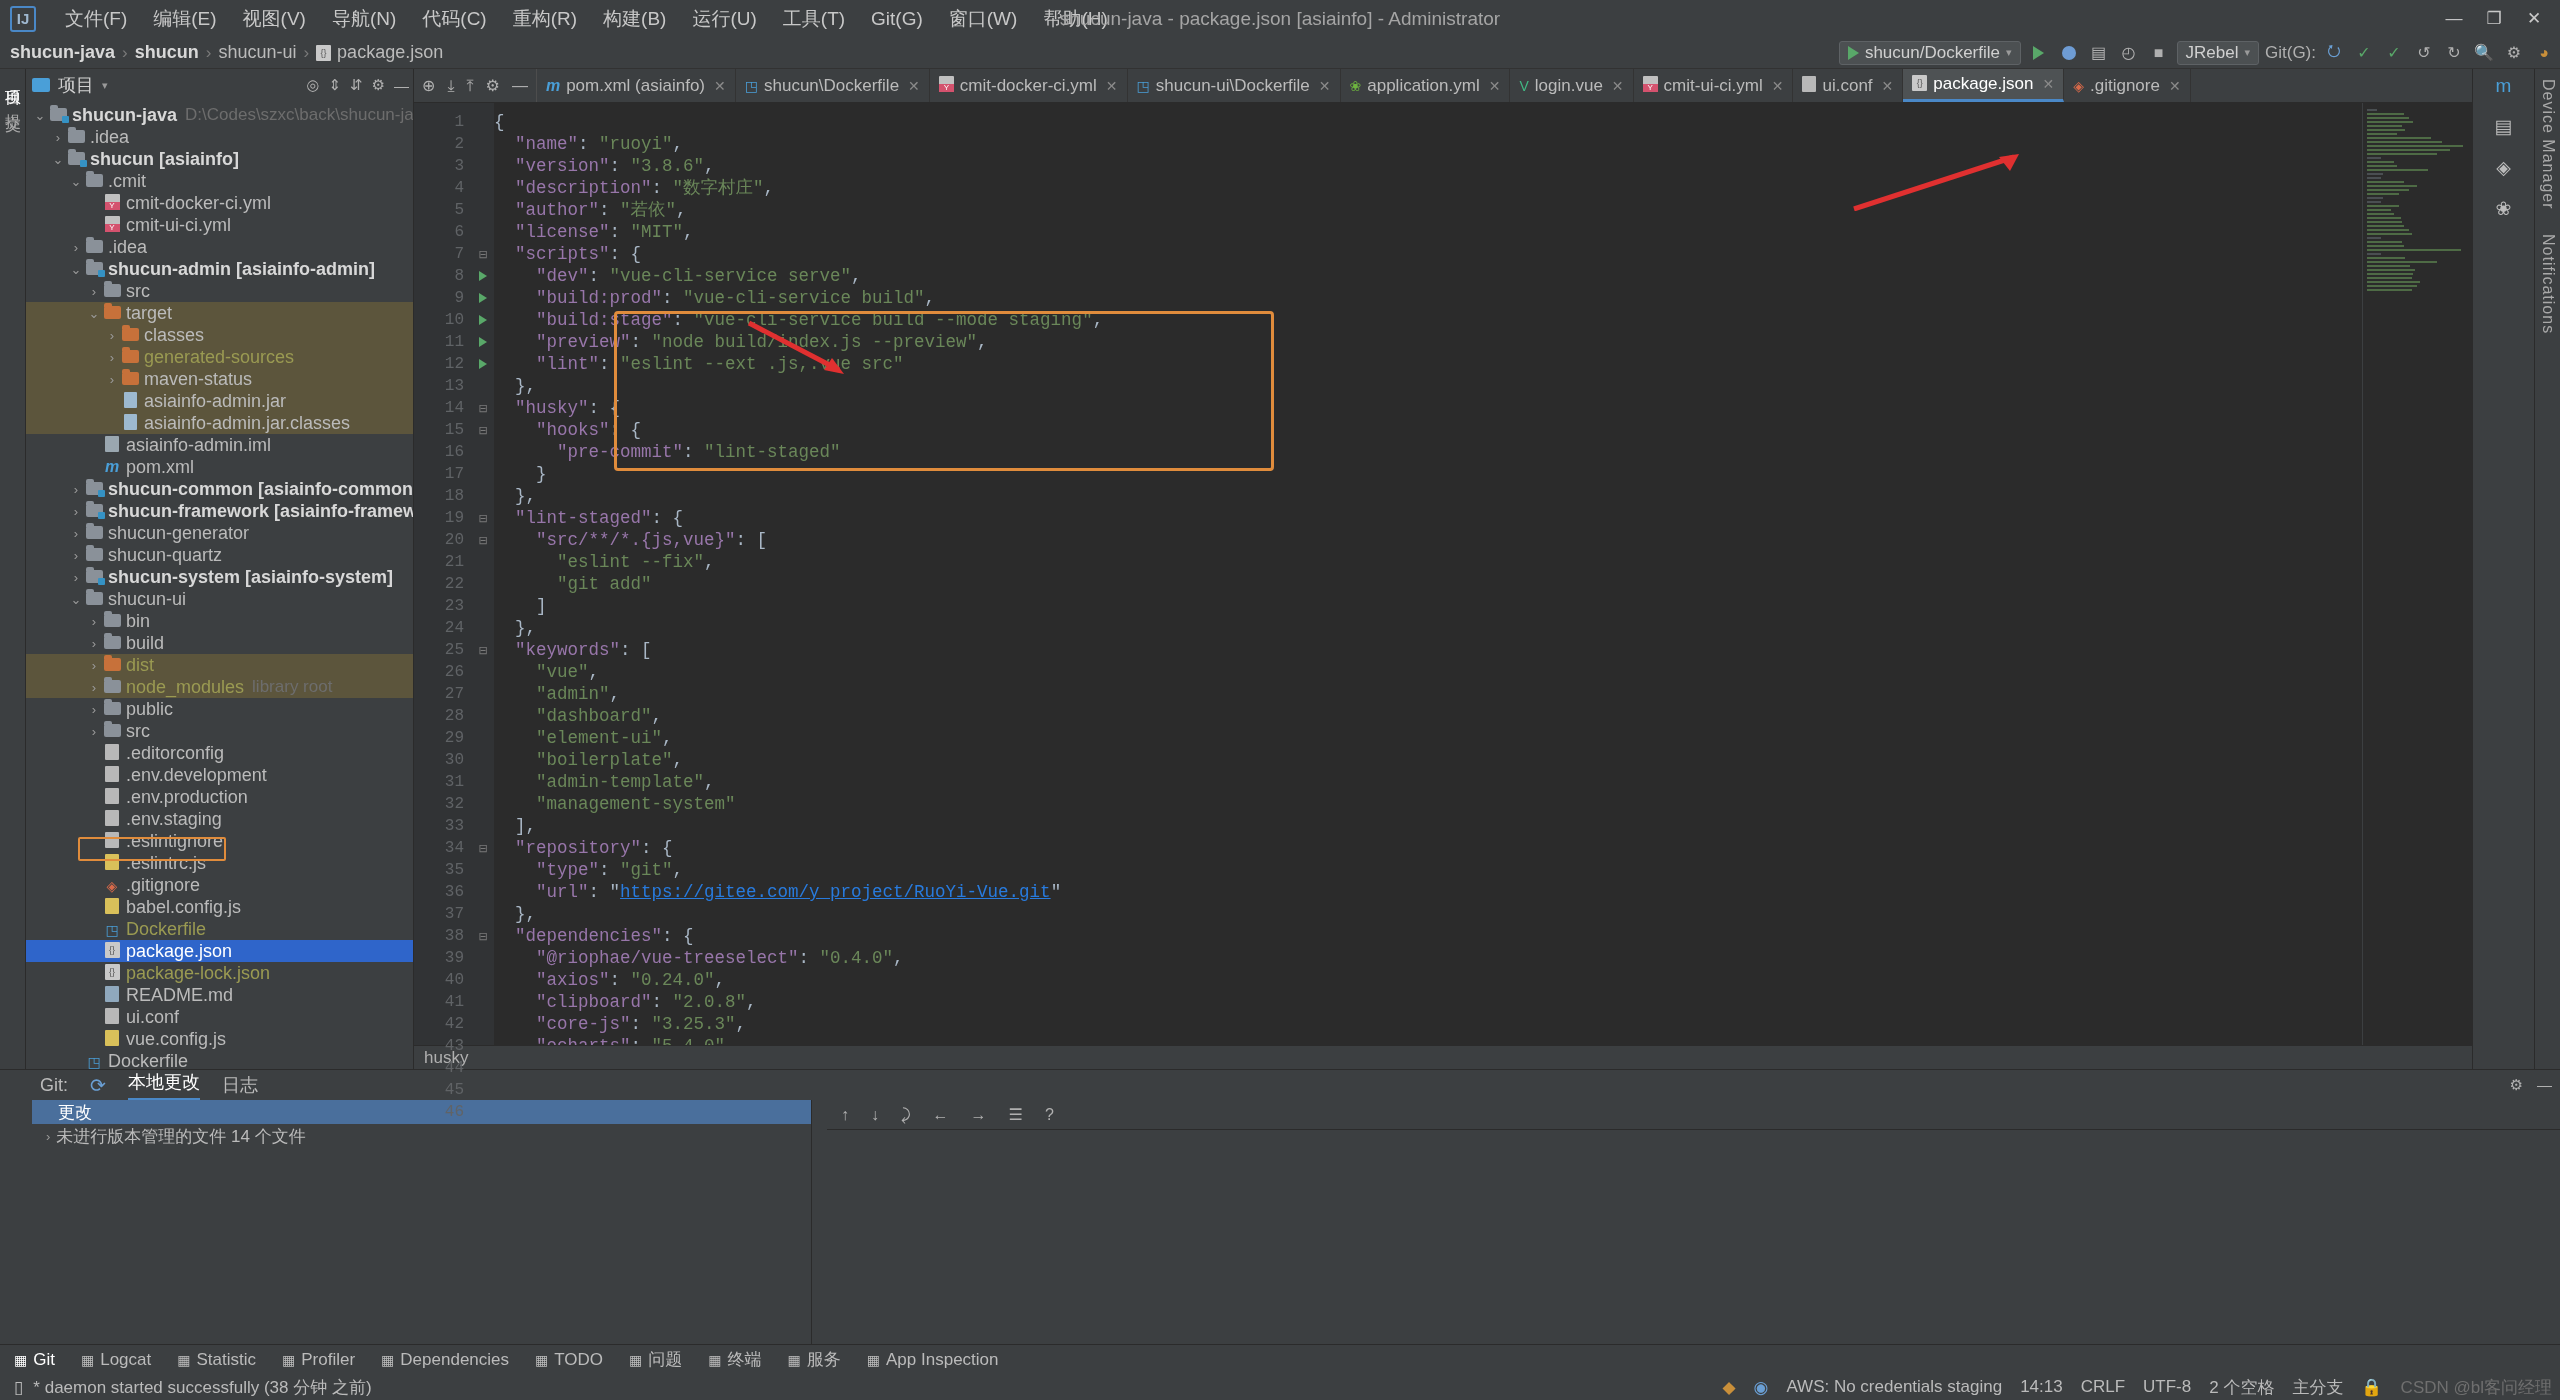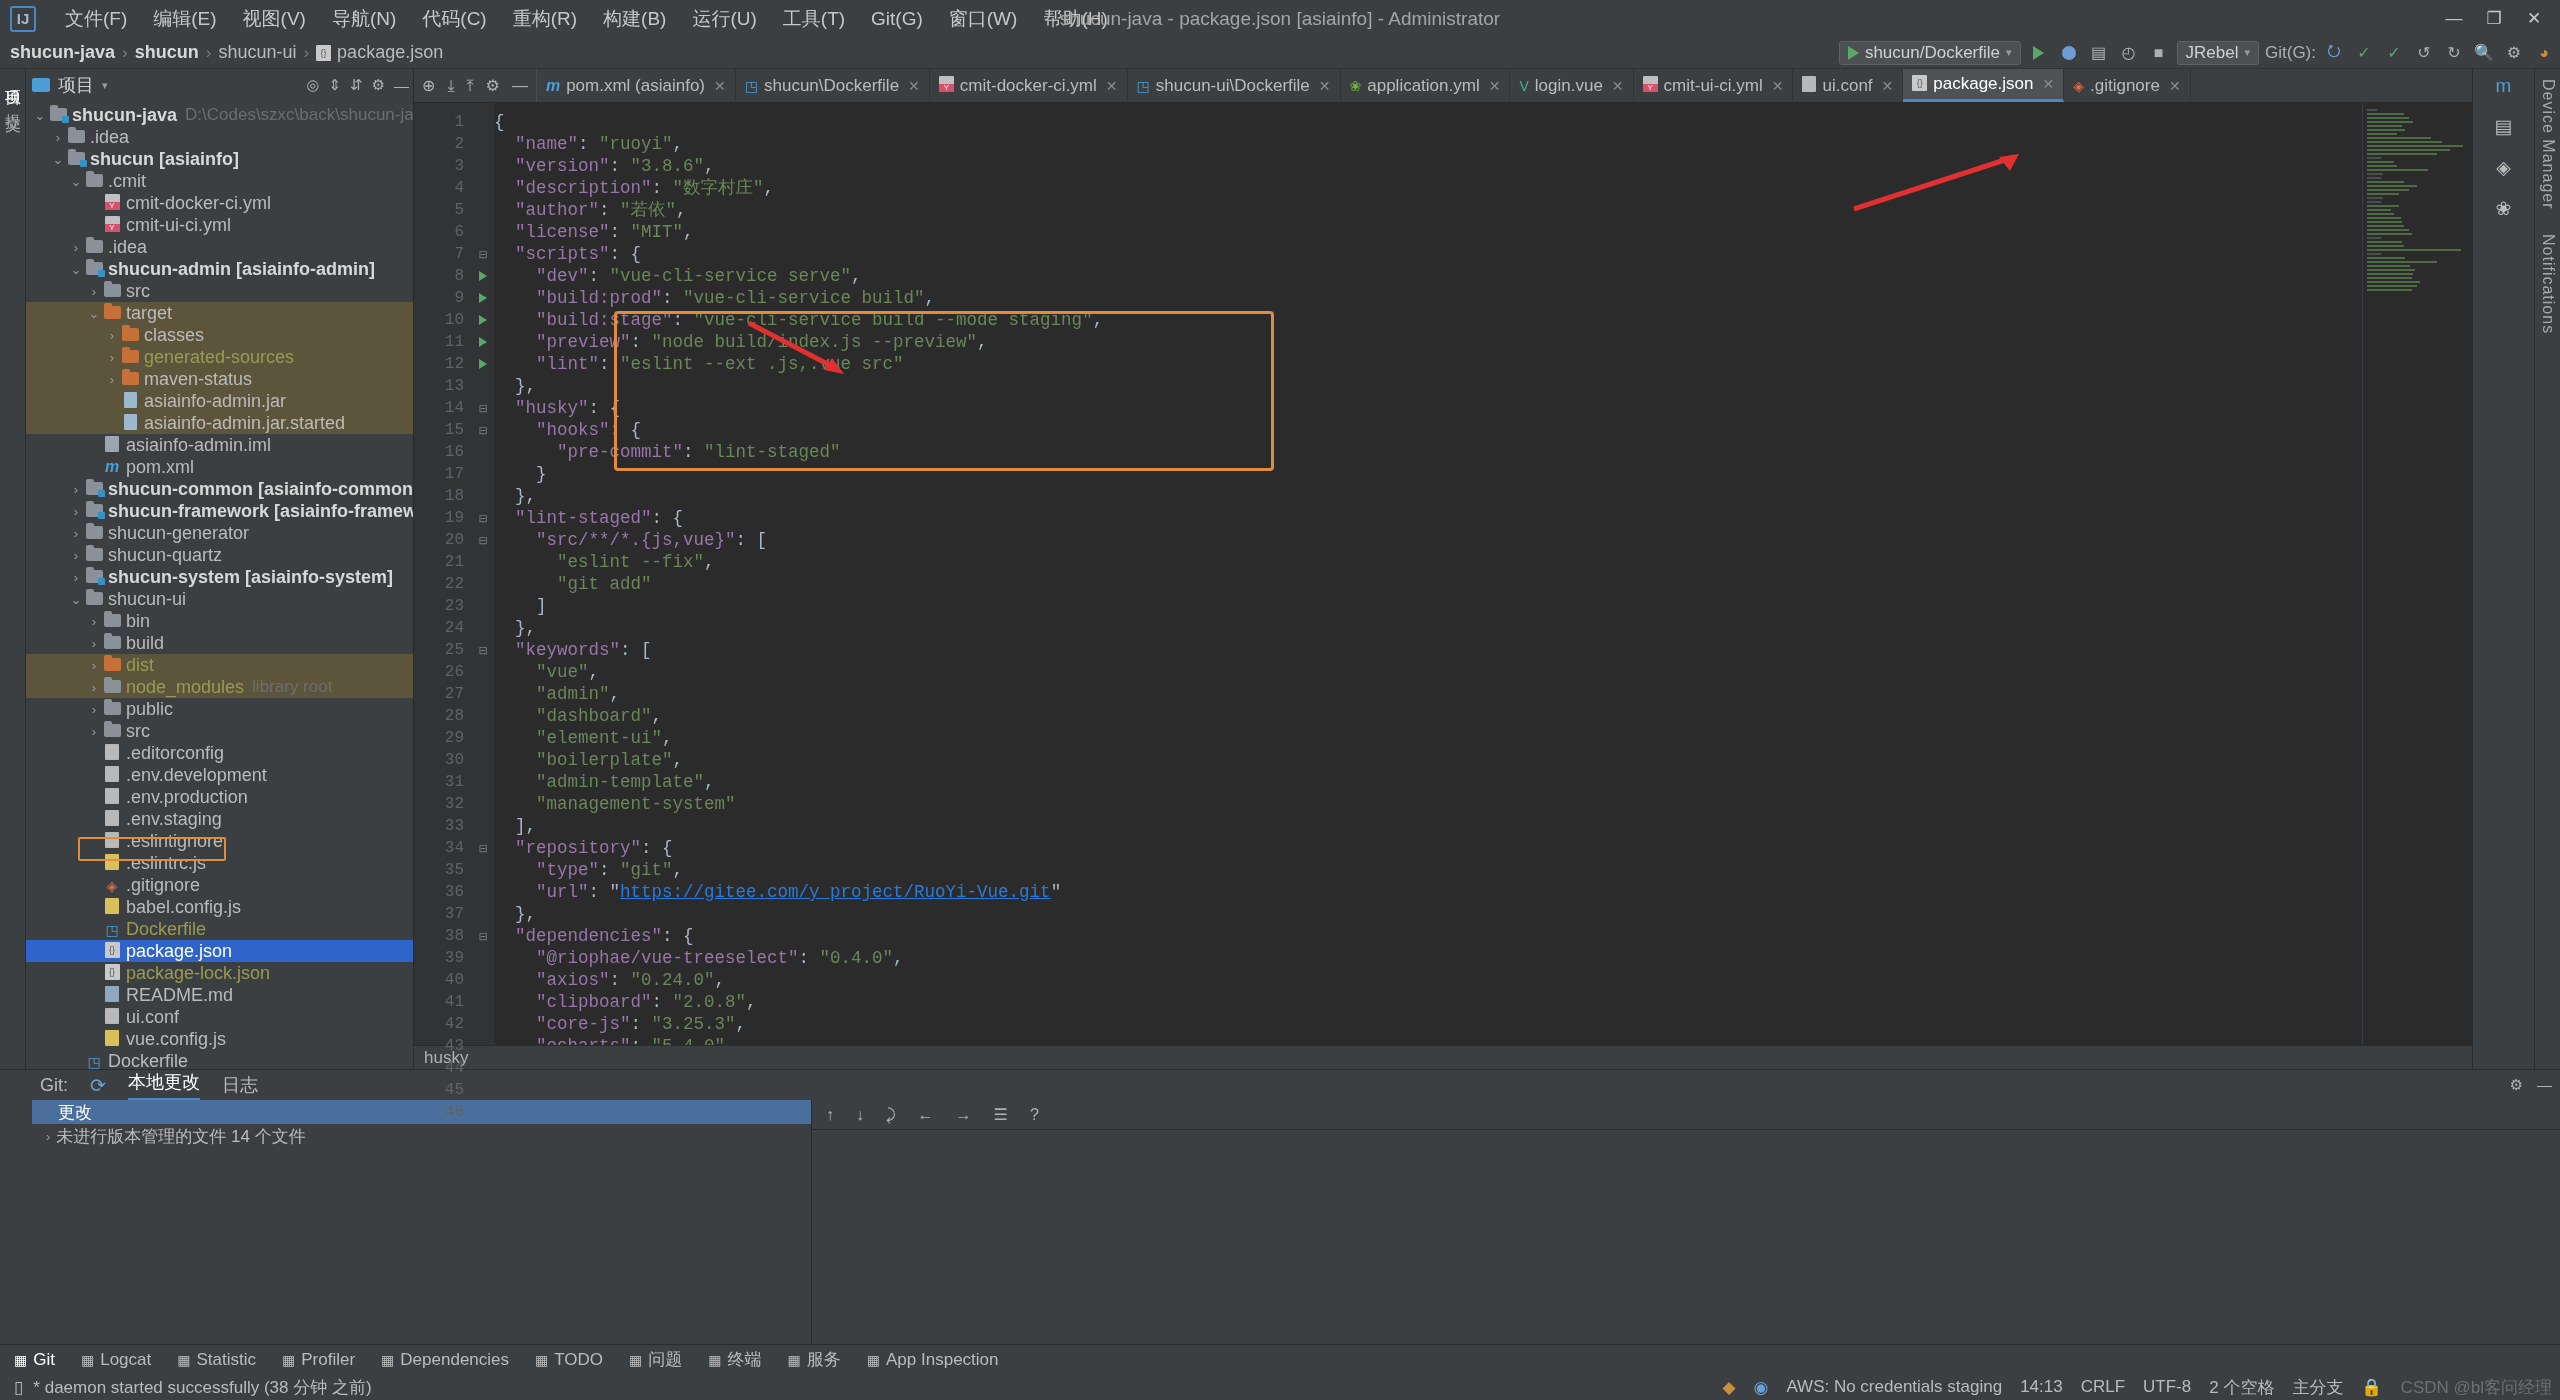--- a/index.html
+++ b/index.html
@@ -107,21 +107,21 @@
 
   .breadcrumb-bot { height:24px; background:#3c3f41; display:flex; align-items:center; padding-left:10px;
                     font-size:17px; color:#b0b0b0; border-top:1px solid #2b2b2b; flex:none; }
 
   
   .bottom { height:275px; background:#3c3f41; border-top:1px solid #2b2b2b; display:flex; flex-direction:column; flex:none;padding-left:32px; }
   .btabs { height:30px; display:flex; align-items:center; padding-left:8px; gap:22px; position:relative; flex:none; }
   .btab { font-size:18px; color:#bbbbbb; }
   .btab.sel { color:#ffffff; border-bottom:2px solid #4a88c7; padding-bottom:4px; }
   .btabs-right { position:absolute; right:8px; display:flex; gap:14px; color:#b0b0b0; font-size:15px; }
-  .bsplit { flex:1; display:flex; min-height:0; }
+  .bsplit { flex:1; display:flex; min-height:0;gap:15px; }
   .chg-panel { width:780px; border-right:1px solid #2b2b2b; display:flex; flex-direction:column; }
   .chg-head { height:24px; background:#4a6f9c; color:#ffffff; font-size:17px; display:flex; align-items:center; padding-left:26px; }
   .chg-row { height:24px; display:flex; align-items:center; font-size:17px; color:#bbbbbb; padding-left:14px; gap:6px; }
   .diff-toolbar { height:30px; display:flex; align-items:center; gap:22px; padding-left:14px; color:#b0b0b0; font-size:16px; border-bottom:1px solid #2b2b2b; }
   .diff-empty { flex:1; display:flex; align-items:center; justify-content:center; color:#9a9a9a; font-size:19px; }
 
   
   .statusbars { flex:none; }
   .stools { height:30px; background:#3c3f41; display:flex; align-items:center; padding-left:14px; gap:26px; border-top:1px solid #2b2b2b; }
   .stool { display:flex; align-items:center; gap:6px; font-size:17px; color:#bbbbbb; }
@@ -294,21 +294,21 @@
             <span class="nm">maven-status</span>
           </div>
           <div class="node hl" style="padding-left: 78px;">
             <span class="arrow"></span>
             <span class="ico"><span class="jar"></span></span>
             <span class="nm">asiainfo-admin.jar</span>
           </div>
           <div class="node hl" style="padding-left: 78px;">
             <span class="arrow"></span>
             <span class="ico"><span class="jar"></span></span>
-            <span class="nm">asiainfo-admin.jar.started</span>
+            <span class="nm">asiainfo-admin.jar.classes</span>
           </div>
           <div class="node" style="padding-left: 60px;">
             <span class="arrow"></span>
             <span class="ico"><span class="fileg" style="background:#9aa7b0"></span></span>
             <span class="nm">asiainfo-admin.iml</span>
           </div>
           <div class="node" style="padding-left: 60px;">
             <span class="arrow"></span>
             <span class="ico"><span class="mglyph">m</span></span>
             <span class="nm">pom.xml</span>

